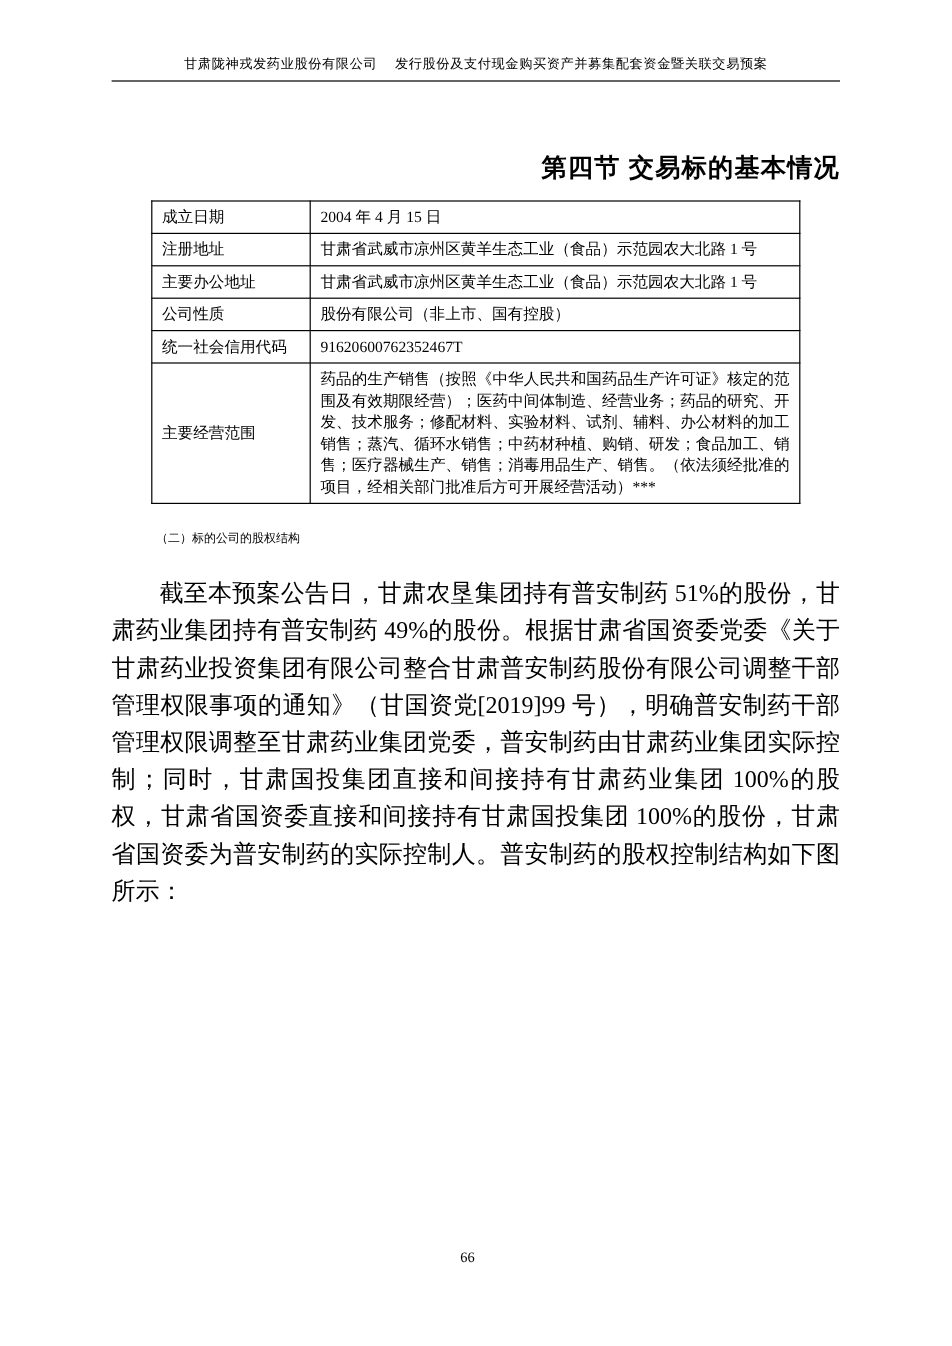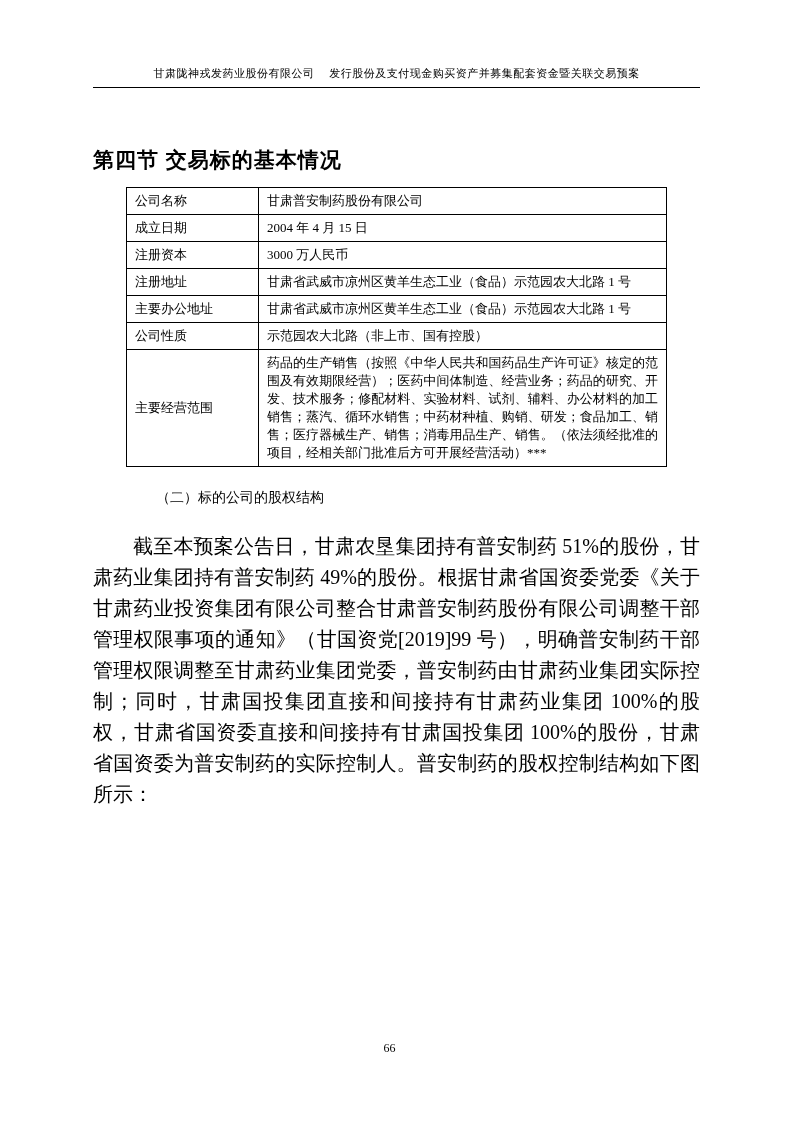--- a/index.html
+++ b/index.html
@@ -12,36 +12,35 @@
   }
   .page {
     position: relative;
     width: 793px;
     height: 1122px;
     background: #ffffff;
     padding: 46px 93px 0 93px;
   }
   .doc-header {
     text-align: center;
-    margin-top: 20px;
   }
   .doc-header-text {
     font-size: 11px;
     letter-spacing: 0.5px;
     color: #000000;
     white-space: nowrap;
   }
   .doc-header-rule {
     margin-top: 6px;
     border-bottom: 1px solid #000000;
     height: 0;
   }
   .chapter-title {
     margin-top: 58px;
-    text-align: left;
+    text-align: right;
     font-family: "Liberation Sans", "DejaVu Sans", sans-serif;
     font-weight: bold;
     font-size: 21px;
     letter-spacing: 1px;
   }
   .section-heading {
     margin: 44px 0 0 63px;
     font-family: "Liberation Sans", "DejaVu Sans", sans-serif;
     font-weight: bold;
     font-size: 16px;
@@ -64,22 +63,22 @@
     vertical-align: middle;
   }
   .info-table td.cell-label {
     width: 132px;
   }
   .info-table td.cell-value {
     width: 408px;
     text-align: justify;
   }
   .subsection-2 {
-    margin: 22px 0 0 63px;
-    font-size: 14px;
+    margin: 22px 0 0 37px;
+    font-size: 10px;
   }
   .body-paragraph {
     margin: 24px 0 0 0;
     font-size: 20px;
     line-height: 31px;
     text-align: justify;
     text-indent: 2em;
   }
   .page-number {
     position: absolute;
@@ -100,42 +99,38 @@
     <div class="doc-header-rule"></div>
   </div>
 
   <div class="chapter-title">第四节 交易标的基本情况</div>
 
 
 
   <table class="info-table">
     <tbody>
       <tr>
-        <td class="cell-label">公司名称</td>
-        <td class="cell-value">甘肃普安制药股份有限公司</td>
-      </tr>
-      <tr>
         <td class="cell-label">成立日期</td>
         <td class="cell-value">2004 年 4 月 15 日</td>
-      </tr>
-      <tr>
-        <td class="cell-label">注册资本</td>
-        <td class="cell-value">3000 万人民币</td>
       </tr>
       <tr>
         <td class="cell-label">注册地址</td>
         <td class="cell-value">甘肃省武威市凉州区黄羊生态工业（食品）示范园农大北路 1 号</td>
       </tr>
       <tr>
         <td class="cell-label">主要办公地址</td>
         <td class="cell-value">甘肃省武威市凉州区黄羊生态工业（食品）示范园农大北路 1 号</td>
       </tr>
       <tr>
         <td class="cell-label">公司性质</td>
-        <td class="cell-value">示范园农大北路（非上市、国有控股）</td>
+        <td class="cell-value">股份有限公司（非上市、国有控股）</td>
+      </tr>
+      <tr>
+        <td class="cell-label">统一社会信用代码</td>
+        <td class="cell-value">91620600762352467T</td>
       </tr>
       <tr>
         <td class="cell-label">主要经营范围</td>
         <td class="cell-value">药品的生产销售（按照《中华人民共和国药品生产许可证》核定的范围及有效期限经营）；医药中间体制造、经营业务；药品的研究、开发、技术服务；修配材料、实验材料、试剂、辅料、办公材料的加工销售；蒸汽、循环水销售；中药材种植、购销、研发；食品加工、销售；医疗器械生产、销售；消毒用品生产、销售。（依法须经批准的项目，经相关部门批准后方可开展经营活动）***</td>
       </tr>
     </tbody>
   </table>
 
   <div class="subsection-2">（二）标的公司的股权结构</div>
 

